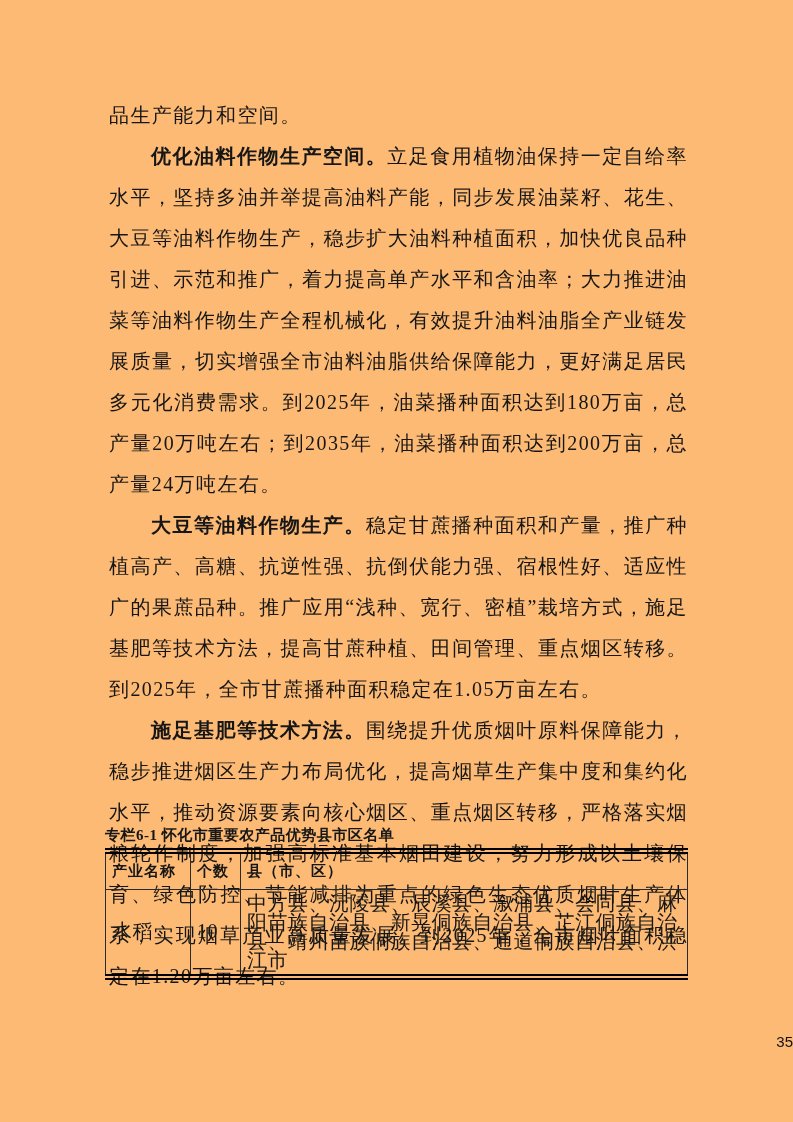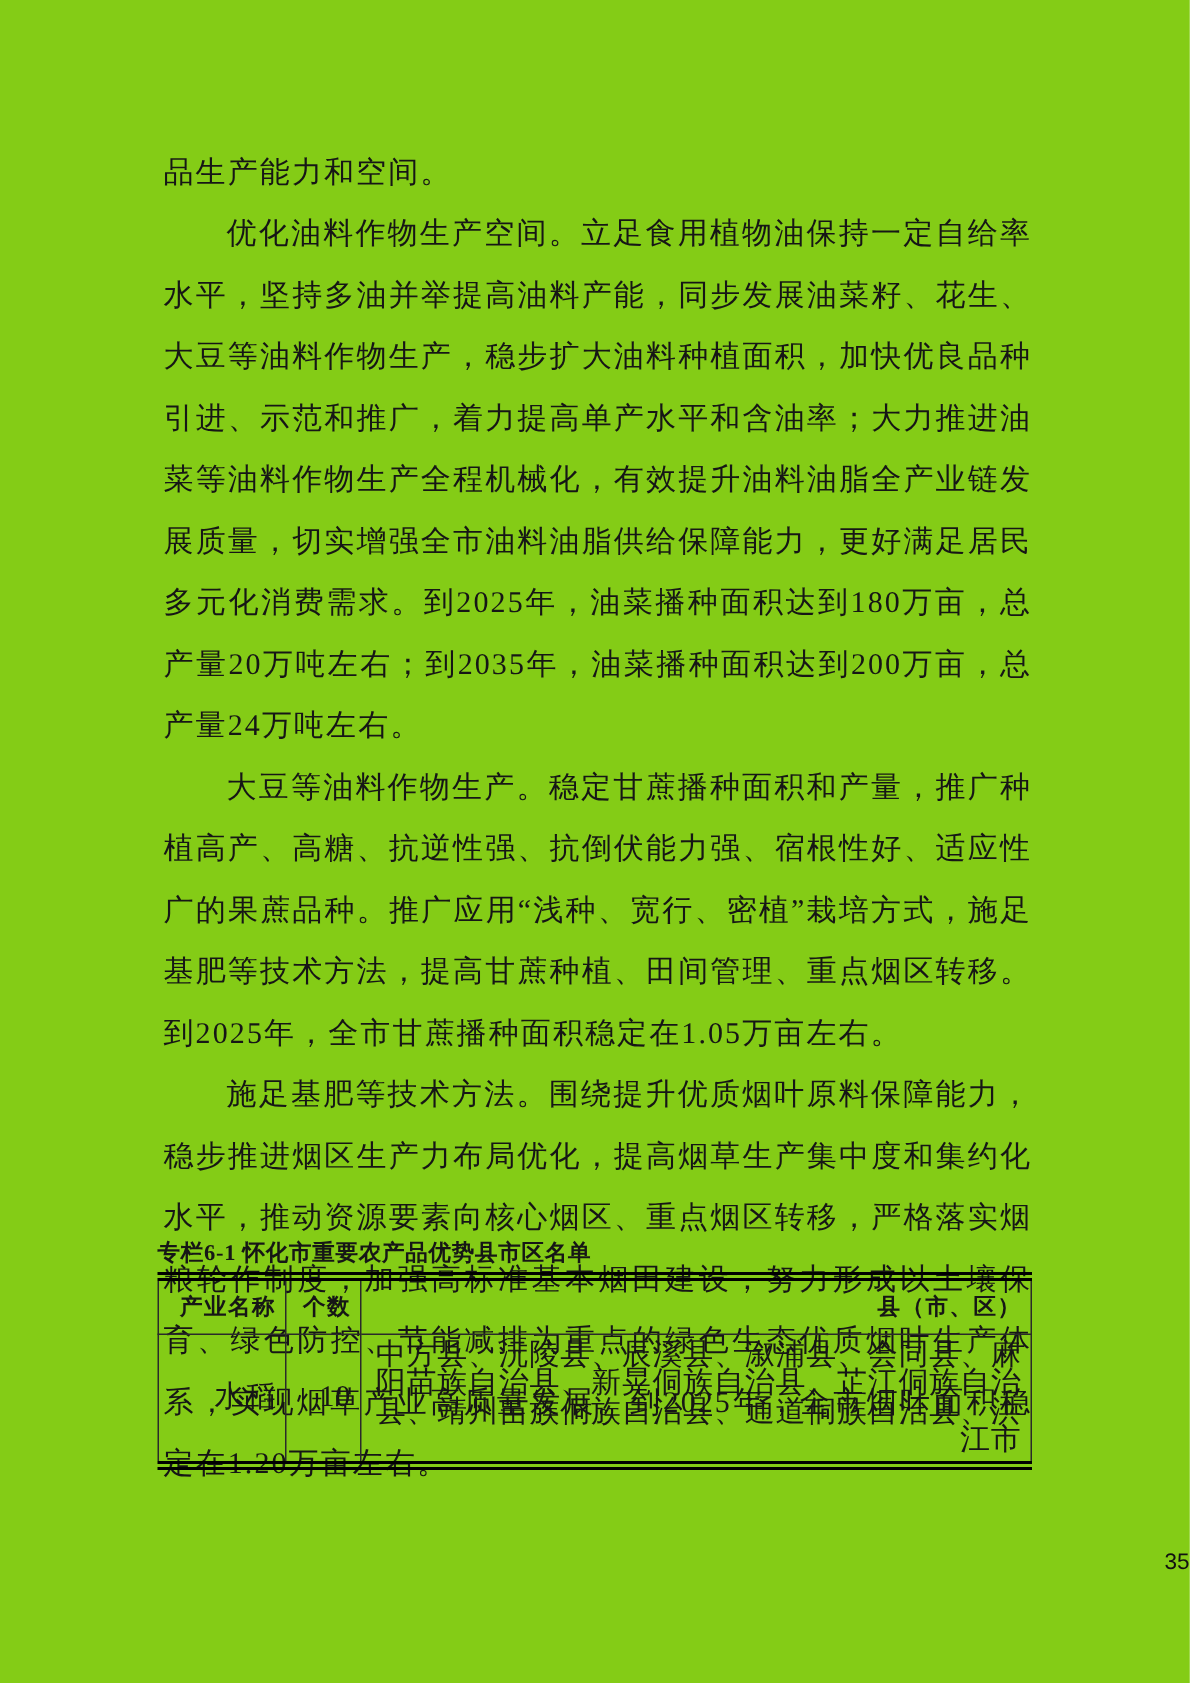--- a/index.html
+++ b/index.html
@@ -6,40 +6,40 @@
   html, body { margin: 0; padding: 0; }
   body {
     width: 793px; height: 1122px;
     background: #ffffff;
     font-family: "Liberation Serif", "DejaVu Serif", serif;
     color: #161616;
   }
   .page {
     position: relative;
     width: 793px; height: 1122px;
-    background: #84cc16;
+    background: #fdba74;
     overflow: hidden;
   }
 
   
   .content {
     position: absolute;
     left: 109px; top: 95px;
     width: 579px;
   }
   .content p {
     margin: 0;
     font-size: 20px;
     line-height: 41px;
     letter-spacing: 1.4px;
     text-align: justify;
     text-align-last: left;
   }
   .content p.indent { text-indent: 2.1em; }
-  .content b { font-weight: normal; }
+  .content b { font-weight: bold; }
 
   
   .table-caption {
     position: absolute;
     left: 105px; top: 826px;
     width: 583px;
     text-align: left;
     font-size: 15px;
     font-weight: bold;
     letter-spacing: 0.5px;
@@ -50,21 +50,21 @@
     position: absolute;
     left: 105px; top: 848px;
     width: 583px;
     border-collapse: collapse;
     table-layout: fixed;
     border-top: 6px double #000;
     border-bottom: 6px double #000;
   }
   table.box-table th, table.box-table td {
     border: 1px solid #2a2a2a;
-    text-align: right;
+    text-align: left;
     vertical-align: middle;
     padding: 4px 6px;
   }
   table.box-table thead th {
     border-top: none;
     font-size: 15px;
     font-weight: bold;
     height: 38px;
     letter-spacing: 1px;
   }

